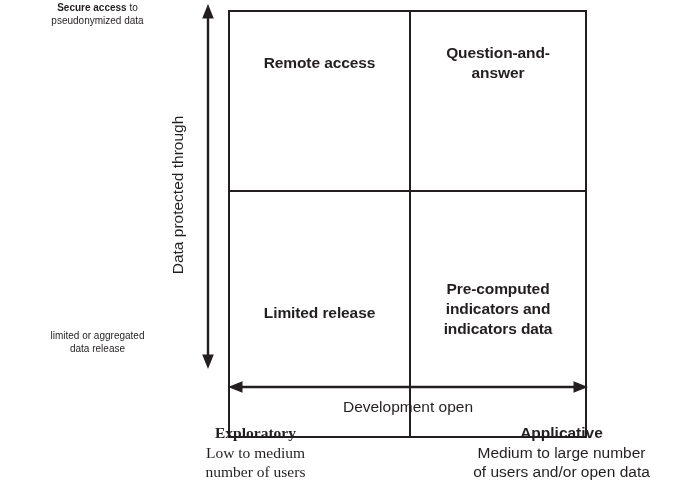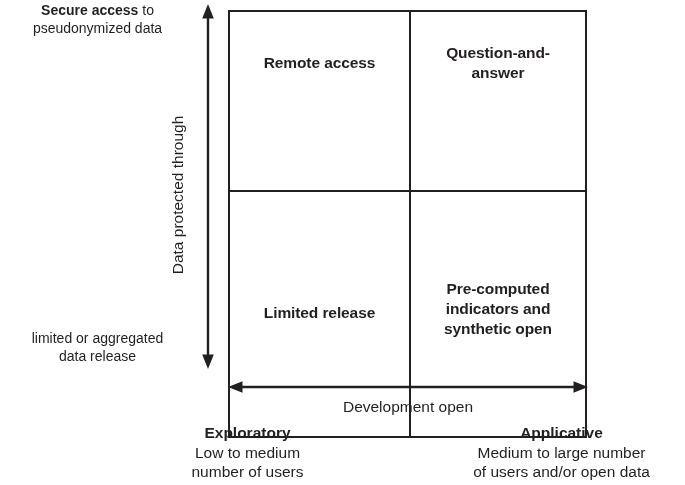--- a/index.html
+++ b/index.html
@@ -77,21 +77,21 @@
     transform: translate(-50%, -50%) rotate(-90deg);
     transform-origin: center center;
     white-space: nowrap;
     font-size: 15.5px;
     line-height: 1;
   }
 
   
   .side-note {
     position: absolute;
-    font-size: 14px;
+    font-size: 10px;
     line-height: 1.27;
     text-align: center;
   }
   .side-note b { font-weight: bold; }
 
   #note-top-left {
     left: 0px;
     top: 2px;
     width: 195px;
   }
@@ -120,22 +120,23 @@
   }
   .col-note .headline {
     font-weight: bold;
     display: block;
   }
   .col-note .detail {
     display: block;
     white-space: pre-line;
   }
   #col-note-left {
-    left: 144px;
+    left: 152px;
     width: 207px;
+    font-family: Liberation Serif, serif;
   }
   #col-note-right {
     left: 438px;
     width: 247px;
   }
 </style>
 </head>
 <body>
 
 <div id="stage">
@@ -162,21 +163,21 @@
     <div class="cell cell-tr col-2 row-1">
       <span class="cell-label">Question-and-
 answer</span>
     </div>
     <div class="cell cell-bl col-1 row-2">
       <span class="cell-label">Limited release</span>
     </div>
     <div class="cell cell-br col-2 row-2">
       <span class="cell-label">Pre-computed
 indicators and
-synthetic open</span>
+indicators data</span>
     </div>
   </div>
 
   <div class="y-axis-caption">Data protected through</div>
 
   <div class="side-note" id="note-top-left">
     <div>
       <b>Secure access</b><span> to</span>
     </div>
     <div>pseudonymized data</div>

